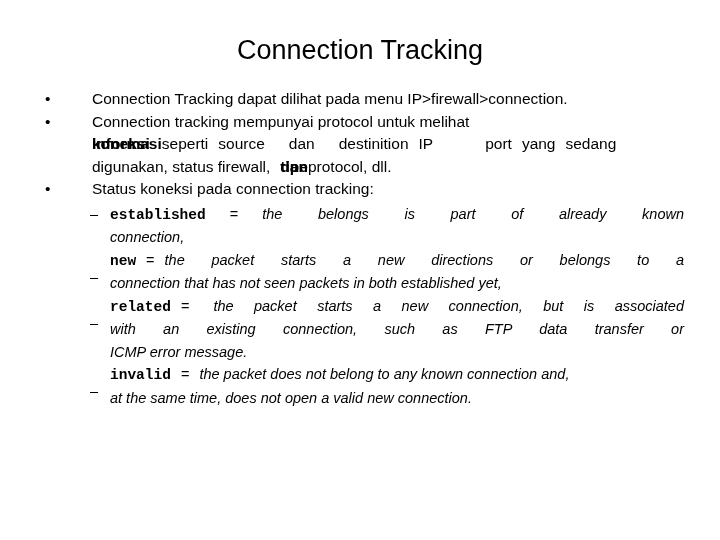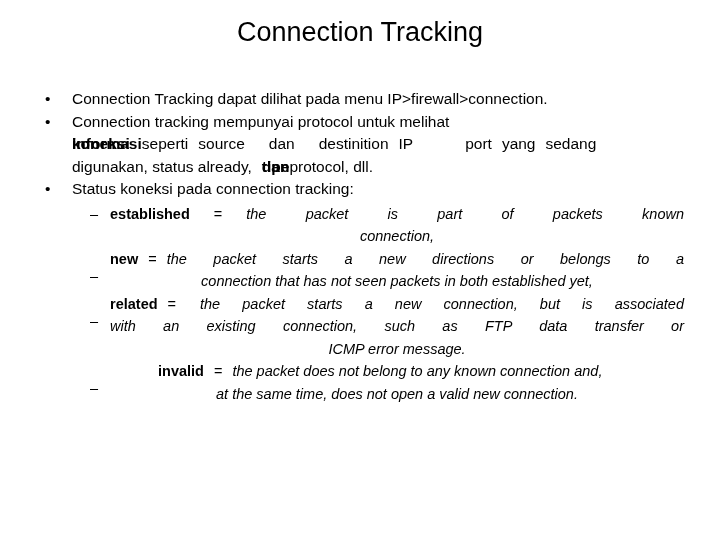--- a/index.html
+++ b/index.html
@@ -20,21 +20,21 @@
     position: absolute;
     left: 0; top: 0;
     width: 720px;
     height: 540px;
     background: #ffffff;
   }
 
   .slide-title {
     position: absolute;
     left: 0;
-    top: 16px;
+    top: 34px;
     width: 720px;
     text-align: center;
     font-size: 27px;
     font-weight: normal;
     letter-spacing: 0px;
     line-height: 32px;
     color: #000000;
     white-space: nowrap;
   }
 
@@ -55,31 +55,31 @@
   }
   .l1 > .mark {
     position: absolute;
     left: 9px;
     top: 0;
     font-size: 15.5px;
     line-height: 22.5px;
   }
   .l1 .line {
     white-space: nowrap;
+    margin-left: 20px;
   }
   .just {
     text-align: justify;
     text-align-last: justify;
     white-space: normal;
   }
   .just-last {
     text-align: justify;
     text-align-last: left;
     white-space: normal;
-    margin-left: 48px;
   }
 
   
   .overlap {
     position: relative;
     display: inline-block;
     white-space: nowrap;
     vertical-align: baseline;
     font-weight: bold;
   }
@@ -115,27 +115,27 @@
     font-size: 14.5px;
     line-height: 22.5px;
   }
   .dash-a { top: 0px; }
   .dash-b { top: 17px; }
   .dash-c { top: 17px; }
   .dash-d { top: 17px; }
   .term {
     font-weight: bold;
     font-style: normal;
+    font-family: Liberation Mono, monospace;
   }
   .eq {
     font-style: normal;
   }
   .it {
     font-style: italic;
-    text-align: center;
   }
   .sp-wide { display: inline-block; width: 24px; }
   .sp-med  { display: inline-block; width: 10px; }
 </style>
 </head>
 <body>
 
 <div class="slide">
 
   <div class="slide-title">Connection Tracking</div>
@@ -149,34 +149,34 @@
 
     <div class="l1">
       <span class="mark">•</span>
 
       <div class="line">Connection tracking mempunyai protocol untuk melihat</div>
 
       <div class="line">
         <span class="overlap"><span class="under">informasi</span><span class="o1">koneksi</span><span class="o2">informasi</span></span><span>seperti</span><span class="sp-med"></span><span>source</span><span class="sp-wide"></span><span>dan</span><span class="sp-wide"></span><span>destinition</span><span class="sp-med"></span><span>IP</span><span class="wide-gap"></span><span>port</span><span class="sp-med"></span><span>yang</span><span class="sp-med"></span><span>sedang</span>
       </div>
 
-      <div class="line"><span>digunakan, status already,</span><span class="sp-med"></span><span class="overlap"><span class="under">tipe</span><span class="o1">dan</span><span class="o2">tipe</span></span><span>protocol, dll.</span>
+      <div class="line"><span>digunakan, status firewall,</span><span class="sp-med"></span><span class="overlap"><span class="under">tipe</span><span class="o1">dan</span><span class="o2">tipe</span></span><span>protocol, dll.</span>
       </div>
     </div>
 
     <div class="l1">
       <span class="mark">•</span>
       <div class="line">Status koneksi pada connection tracking:</div>
     </div>
 
     <div class="l2wrap">
 
       <div class="l2">
         <span class="dash dash-a">–</span>
-        <div class="just"><span class="term">established</span><span class="sp-wide"></span><span class="eq">=</span><span class="sp-wide"></span><span class="it">the    packet    is    part    of    packets    known</span></div>
+        <div class="just"><span class="term">established</span><span class="sp-wide"></span><span class="eq">=</span><span class="sp-wide"></span><span class="it">the    belongs    is    part    of    already    known</span></div>
         <div class="it">connection,</div>
       </div>
 
       <div class="l2">
         <span class="dash dash-b">–</span>
         <div class="just"><span class="term">new</span><span class="sp-med"></span><span class="eq">=</span><span class="sp-med"></span><span class="it">the  packet  starts  a  new  directions  or  belongs  to  a</span></div>
         <div class="it">connection that has not seen packets in both established yet,</div>
       </div>
 
       <div class="l2">

